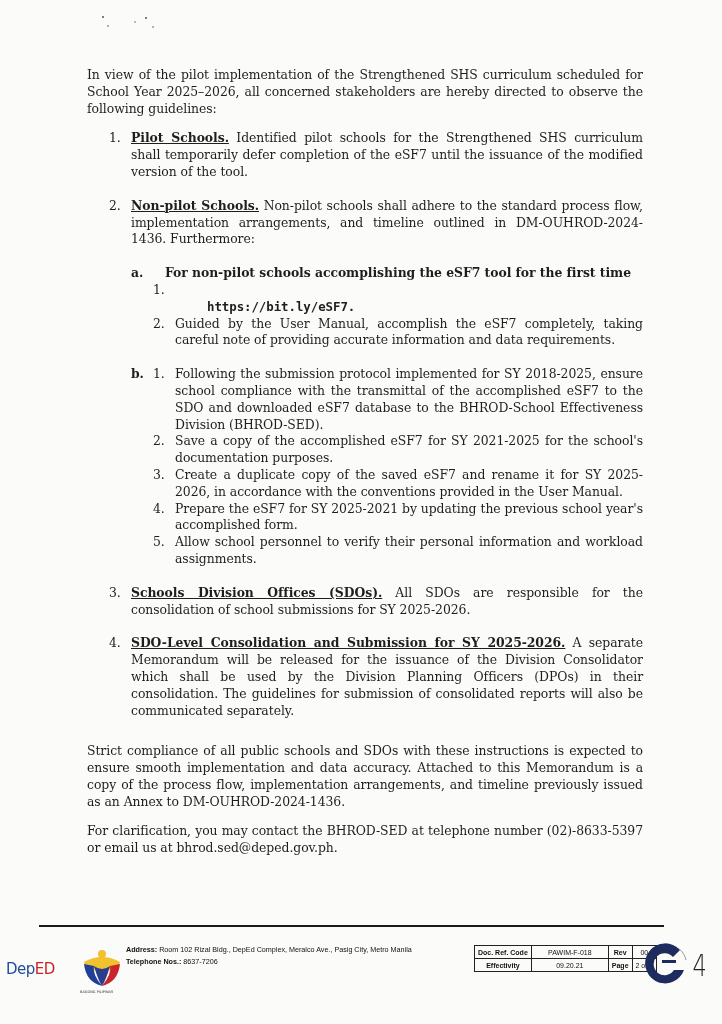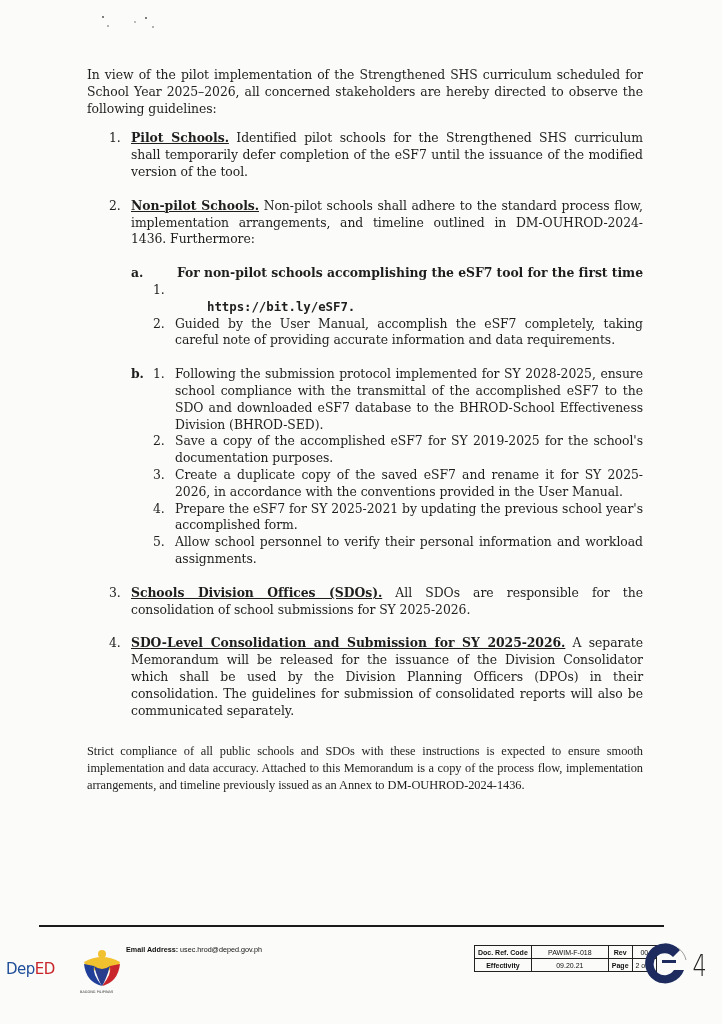--- a/index.html
+++ b/index.html
@@ -18,25 +18,25 @@
     font-size: 12.4px; line-height: 16.8px; text-align: justify;
     letter-spacing: -0.05px;
   }
   p { margin: 0; }
   .para { margin-bottom: 13px; }
   .item { position: relative; padding-left: 44px; margin-bottom: 17px; }
   .item .num { position: absolute; left: 22px; top: 0; }
   .lbl { font-weight: bold; text-decoration: underline; }
   .sub { position: relative; padding-left: 22px; margin-top: 17px; }
   .sub .letter { position: absolute; left: 0; top: 0; font-weight: bold; }
-  .sub-title { font-weight: bold; text-align: right; }
+  .sub-title { font-weight: bold; text-align: center; }
   .step { position: relative; padding-left: 22px; }
   .step .snum { position: absolute; left: 0; top: 0; }
   .mono { font-family: "DejaVu Sans Mono", "Liberation Mono", monospace; font-weight: bold; margin-left: 32px; }
-  .closing { margin-top: 24px; font-family: Liberation Serif, serif; }
+  .closing { margin-top: 24px; }
 
   .footer-rule { position: absolute; left: 39px; top: 925px; width: 625px; height: 2px; background: #1a1a1a; }
   .logo-deped { position: absolute; left: 6px; top: 960px; font-family: "DejaVu Sans", sans-serif; font-weight: normal; font-size: 15px; letter-spacing: -0.5px; }
   .logo-deped .d1 { color: #1f4e9a; }
   .logo-deped .d2 { color: #c8262c; }
   .logo-bp { position: absolute; left: 80px; top: 944px; width: 44px; height: 44px; }
   .bp-caption { position: absolute; left: 80px; top: 990px; font-family: "DejaVu Sans", sans-serif; font-size: 3.5px; color: #333; }
   .contact { position: absolute; left: 126px; top: 944px; font-family: "Liberation Sans", sans-serif; font-size: 7.2px; line-height: 12.3px; color: #111; white-space: nowrap; }
   .contact b { font-weight: bold; }
   table.docref {
@@ -84,25 +84,25 @@
         <div class="step">
           <span class="snum">2.</span>
           <span>Guided by the User Manual, accomplish the eSF7 completely, taking careful note of providing accurate information and data requirements.</span>
         </div>
       </div>
 
       <div class="sub">
         <span class="letter">b.</span>
         <div class="step">
           <span class="snum">1.</span>
-          <span>Following the submission protocol implemented for SY 2028-2025, ensure school compliance with the transmittal of the accomplished eSF7 to the SDO and downloaded eSF7 database to the BHROD-School Effectiveness Division (BHROD-SED).</span>
+          <span>Following the submission protocol implemented for SY 2018-2025, ensure school compliance with the transmittal of the accomplished eSF7 to the SDO and downloaded eSF7 database to the BHROD-School Effectiveness Division (BHROD-SED).</span>
         </div>
         <div class="step">
           <span class="snum">2.</span>
-          <span>Save a copy of the accomplished eSF7 for SY 2019-2025 for the school's documentation purposes.</span>
+          <span>Save a copy of the accomplished eSF7 for SY 2021-2025 for the school's documentation purposes.</span>
         </div>
         <div class="step">
           <span class="snum">3.</span>
           <span>Create a duplicate copy of the saved eSF7 and rename it for SY 2025-2026, in accordance with the conventions provided in the User Manual.</span>
         </div>
         <div class="step">
           <span class="snum">4.</span>
           <span>Prepare the eSF7 for SY 2025-2021 by updating the previous school year's accomplished form.</span>
         </div>
         <div class="step">
@@ -116,39 +116,41 @@
       <span class="num">3.</span>
       <span class="lbl">Schools Division Offices (SDOs).</span><span> All SDOs are responsible for the consolidation of school submissions for SY 2025-2026.</span>
     </div>
 
     <div class="item">
       <span class="num">4.</span>
       <span class="lbl">SDO-Level Consolidation and Submission for SY 2025-2026.</span><span> A separate Memorandum will be released for the issuance of the Division Consolidator which shall be used by the Division Planning Officers (DPOs) in their consolidation. The guidelines for submission of consolidated reports will also be communicated separately.</span>
     </div>
 
     <p class="para closing">Strict compliance of all public schools and SDOs with these instructions is expected to ensure smooth implementation and data accuracy. Attached to this Memorandum is a copy of the process flow, implementation arrangements, and timeline previously issued as an Annex to DM-OUHROD-2024-1436.</p>
+    <p class="para">For clarification, you may contact the BHROD-SED at telephone number (02)-8633-5397 or email us at bhrod.sed@deped.gov.ph.</p>
   </div>
 
   <div class="footer-rule"></div>
 
   <div class="logo-deped">
     <span class="d1">Dep</span><span class="d2">ED</span>
   </div>
 
   <svg class="logo-bp" viewBox="0 0 44 44">
     <path d="M4 18 Q22 8 40 18 L36 30 Q22 20 8 30 Z" fill="#f2c12e"></path>
     <path d="M4 20 Q6 38 22 42 Q12 30 14 22 Z" fill="#1f3f99"></path>
     <path d="M40 20 Q38 38 22 42 Q32 30 30 22 Z" fill="#c8262c"></path>
     <path d="M14 22 Q22 28 30 22 Q26 36 22 42 Q18 36 14 22 Z" fill="#2a3c8c"></path>
     <circle cx="22" cy="10" r="4" fill="#f2c12e"></circle>
   </svg>
   <div class="bp-caption">BAGONG PILIPINAS</div>
 
   <div class="contact">
-    <div><b>Email Address:</b><span> usec.hrod@deped.gov.ph</span></div>
+    <div><b>Address:</b><span> Room 102 Rizal Bldg., DepEd Complex, Meralco Ave., Pasig City, Metro Manila</span></div>
+    <div><b>Telephone Nos.:</b><span> 8637-7206</span></div>
   </div>
 
   <table class="docref">
     <tbody>
         <tr>
       <td class="h">Doc. Ref. Code</td>
       <td style="width:70px">PAWIM-F-018</td>
       <td class="h">Rev</td>
       <td>00</td>
     </tr>

